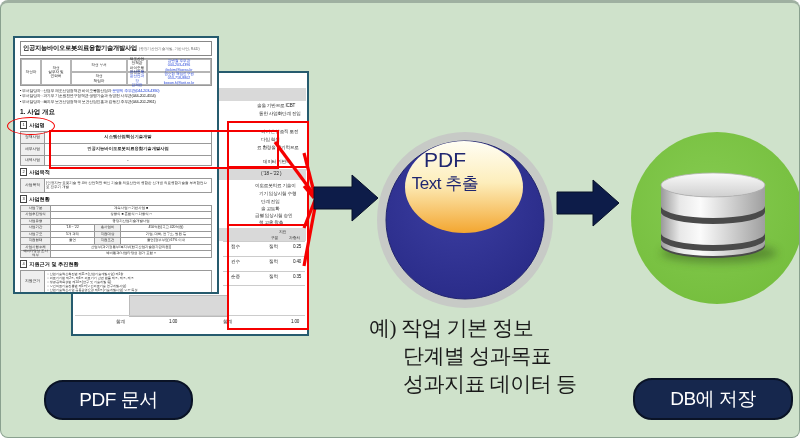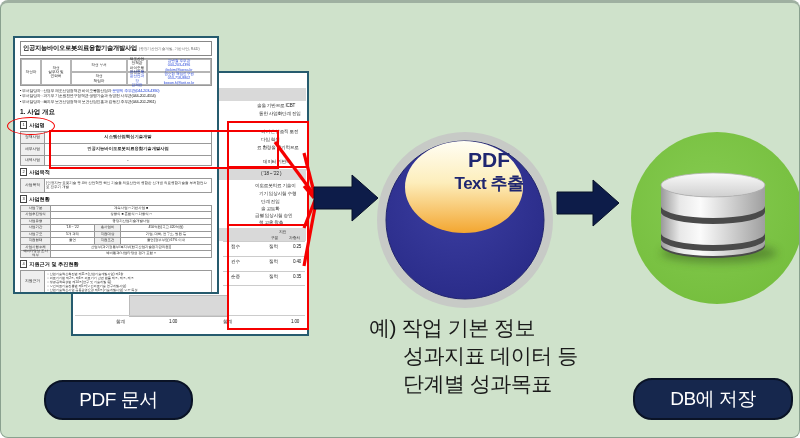--- a/index.html
+++ b/index.html
@@ -48,27 +48,27 @@
   .hl{position:absolute;height:0;border-top:0.6px solid #ccc;}
   .graycell{position:absolute;background:#d9d9d9;border:0.6px solid #bbb;}
   
   .oval{position:absolute;left:6px;top:114px;width:46px;height:16px;border:1.6px solid #f50000;
         border-radius:50%;z-index:4;}
   .redbox1{position:absolute;left:48px;top:127px;width:226px;height:35px;border:2px solid #f50000;z-index:4;}
   .redbox2{position:absolute;left:226px;top:118px;width:78px;height:205px;border:2px solid #f50000;z-index:4;}
   .rdiv{position:absolute;left:226px;width:82px;height:0;border-top:2px solid #f50000;z-index:4;}
   
   .overlay{position:absolute;left:0;top:0;z-index:5;pointer-events:none;}
-  .circletext{position:absolute;left:420px;top:145px;width:136px;z-index:6;text-align:center;
-              color:#1f2670;font-weight:bold;}
+  .circletext{position:absolute;left:376px;top:145px;width:136px;z-index:6;text-align:center;
+              color:#1f2670;font-weight:normal;}
   .ct1{font-size:21px;line-height:23px;}
   .ct2{font-size:17px;line-height:25px;letter-spacing:-0.5px;}
   
   .caption{position:absolute;left:368px;top:311px;z-index:6;color:#191919;font-size:21px;
-           line-height:28px;letter-spacing:-0.5px;}
+           line-height:28px;letter-spacing:-0.5px;font-family:Liberation Serif, serif;}
   .caption .ind{padding-left:34px;}
   .pill{position:absolute;background:#16274d;border:2px solid #0a1326;border-radius:19px;
         color:#fff;display:flex;align-items:center;justify-content:center;font-size:19px;
         z-index:6;letter-spacing:-0.5px;}
   .pillpdf{left:43px;top:377px;width:145px;height:36px;}
   .pilldb{left:632px;top:375px;width:156px;height:38px;}
 </style>
 </head>
 <body>
 
@@ -281,20 +281,20 @@
     </g>
   </svg>
 
   <div class="circletext">
     <div class="ct1">PDF</div>
     <div class="ct2">Text 추출</div>
   </div>
 
   <div class="caption">
     <div>예) 작업 기본 정보</div>
+    <div class="ind">단계별 성과목표</div>
     <div class="ind">성과지표 데이터 등</div>
-    <div class="ind">단계별 성과목표</div>
   </div>
 
   <div class="pill pillpdf">PDF 문서</div>
   <div class="pill pilldb">DB에 저장</div>
 
 </div>
 
 </body></html>

